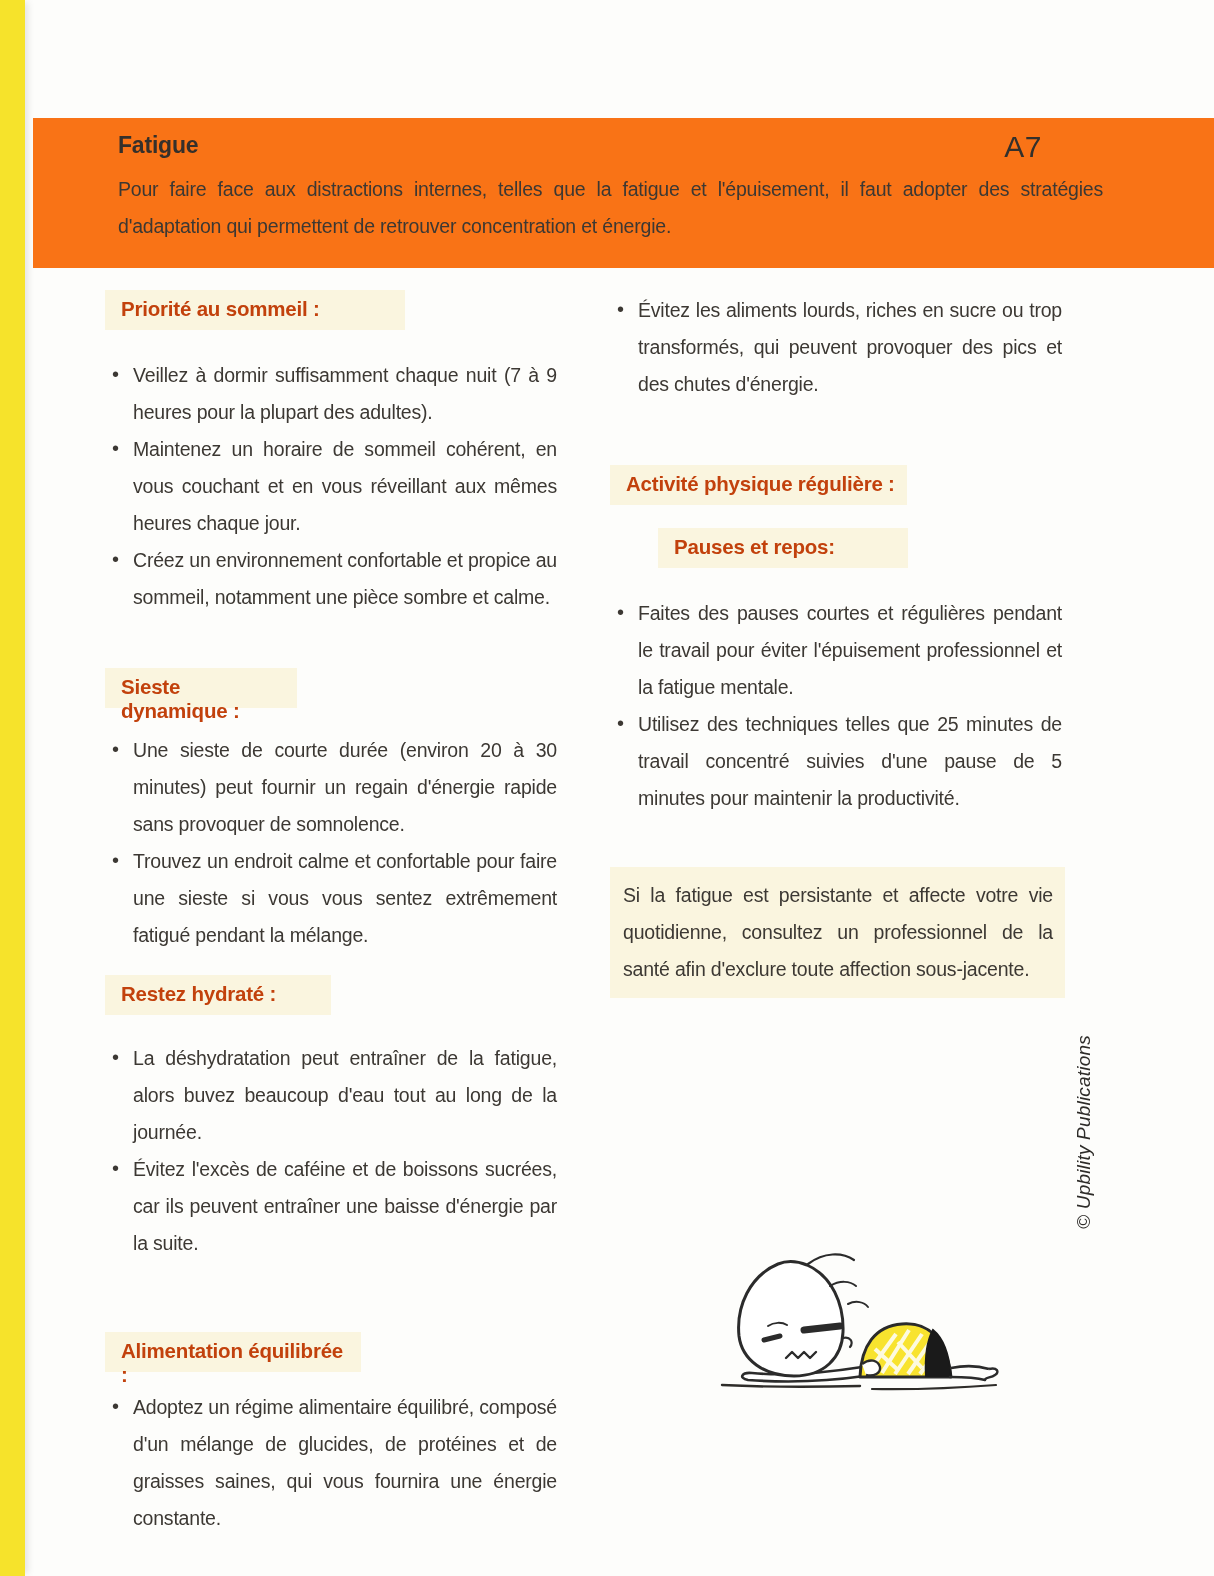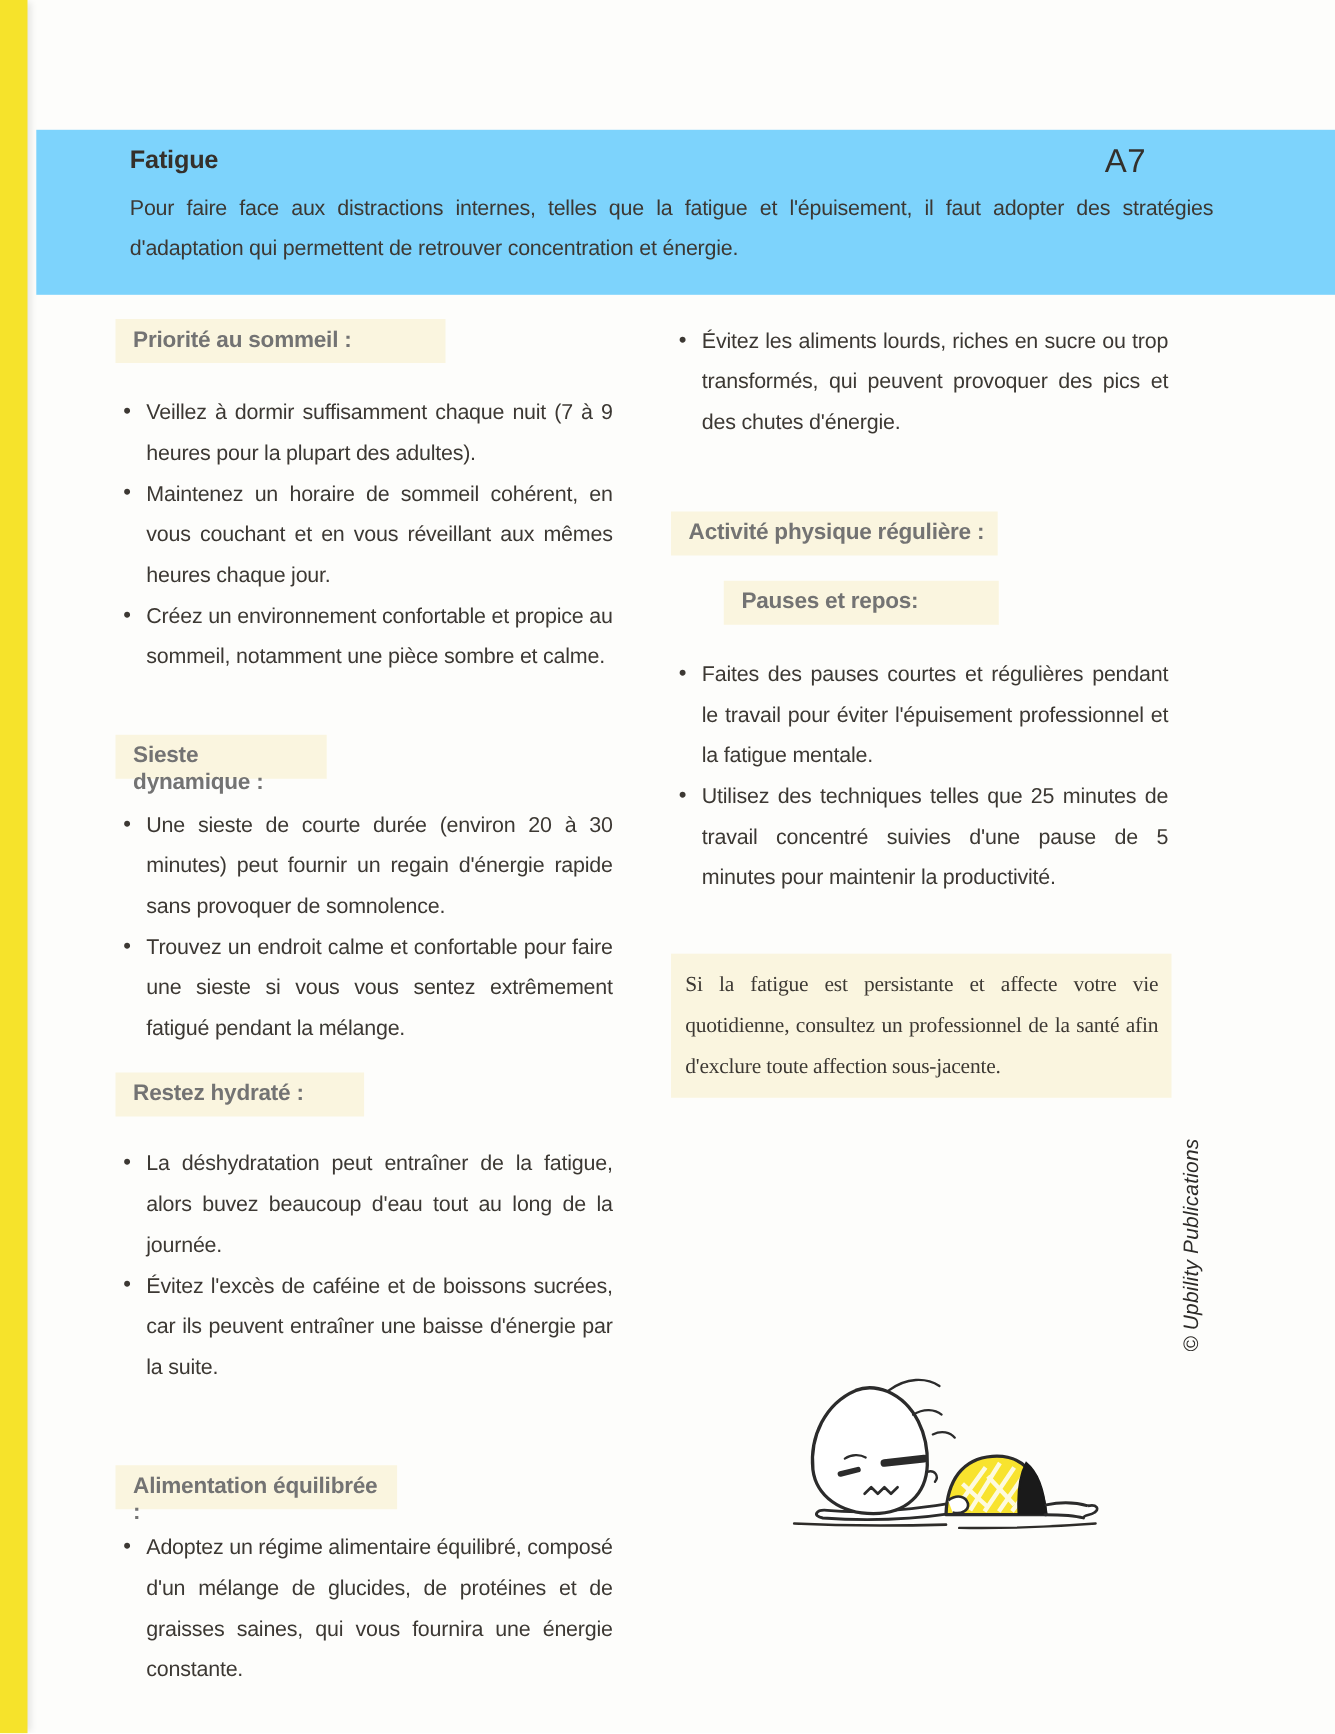--- a/index.html
+++ b/index.html
@@ -11,21 +11,21 @@
     font-family:"Liberation Sans", sans-serif;
     color:#3C3833;
   }
   .edge-stripe{
     position:absolute;left:0;top:0;width:25px;height:100%;
     background:#F6E32B;
     box-shadow:5px 0 7px -2px rgba(0,0,0,0.10);
   }
   .header-box{
     position:absolute;left:33px;right:0;top:118px;height:150px;
-    background:#7dd3fc;
+    background:#f97316;
     box-sizing:border-box;
     padding:14px 111px 0 85px;
   }
   .doc-title{
     font-size:23px;font-weight:bold;color:#35302B;letter-spacing:-0.2px;
     margin:0;
   }
   .sheet-code{
     position:absolute;top:12px;right:172px;
     font-size:30px;color:#33302C;letter-spacing:0.5px;
@@ -41,21 +41,21 @@
     display:flex;gap:53px;
   }
   .col{box-sizing:border-box;}
   .col-left{width:452px;}
   .col-right{width:452px;}
   .section-title{
     display:block;box-sizing:border-box;
     background:#FAF5DF;
     height:40px;
     padding:7px 10px 0 16px;
-    font-size:20.5px;font-weight:bold;color:#737373;
+    font-size:20.5px;font-weight:bold;color:#c2410c;
     letter-spacing:-0.2px;
   }
   ul.bullets{margin:0;padding:0;list-style:none;}
   ul.bullets li{
     position:relative;
     padding-left:28px;
     font-size:19.5px;line-height:37px;
     text-align:justify;text-align-last:left;
     letter-spacing:-0.2px;
   }
@@ -65,21 +65,20 @@
     font-size:20px;color:#3C3833;
   }
   .note-box{
     box-sizing:border-box;
     background:#FAF5DF;
     width:455px;
     padding:10px 12px 10px 13px;
     font-size:19.5px;line-height:37px;
     text-align:justify;text-align-last:left;
     letter-spacing:-0.2px;
-    font-family:Liberation Serif, serif;
   }
   .copyright-vertical{
     position:absolute;left:975px;top:1120px;width:220px;height:24px;
     transform:rotate(-90deg);transform-origin:center;
     font-size:19px;font-style:italic;color:#2E2C29;
     text-align:center;white-space:nowrap;
     letter-spacing:0.2px;
   }
   .illustration{
     position:absolute;left:712px;top:1246px;width:295px;height:158px;

